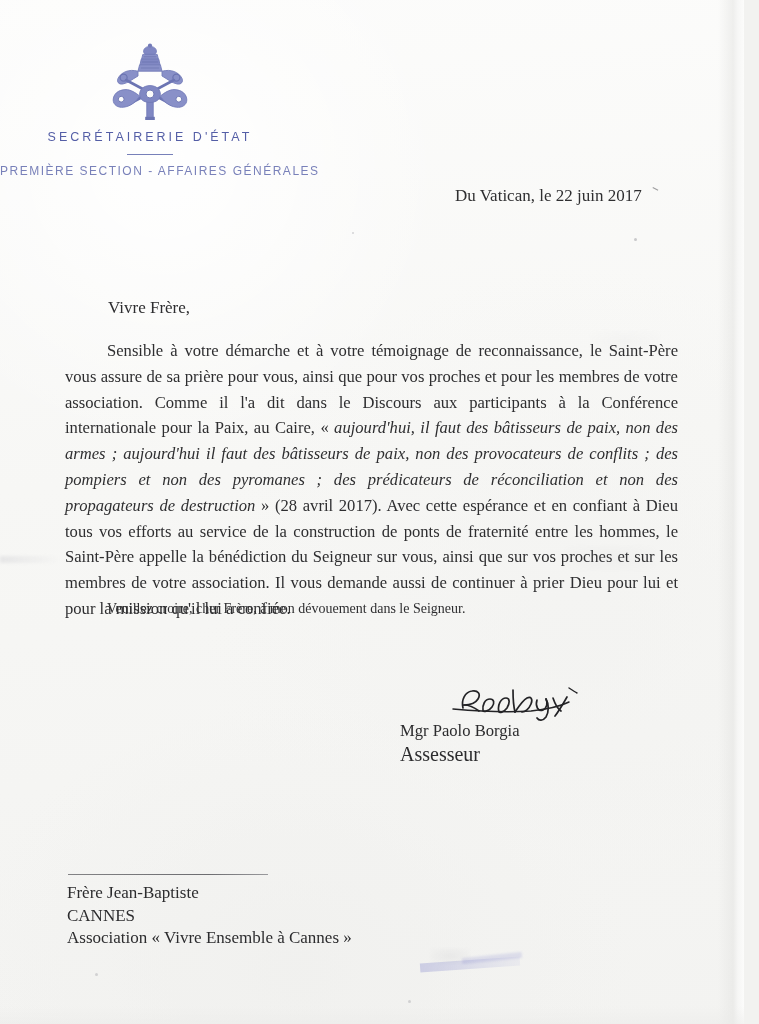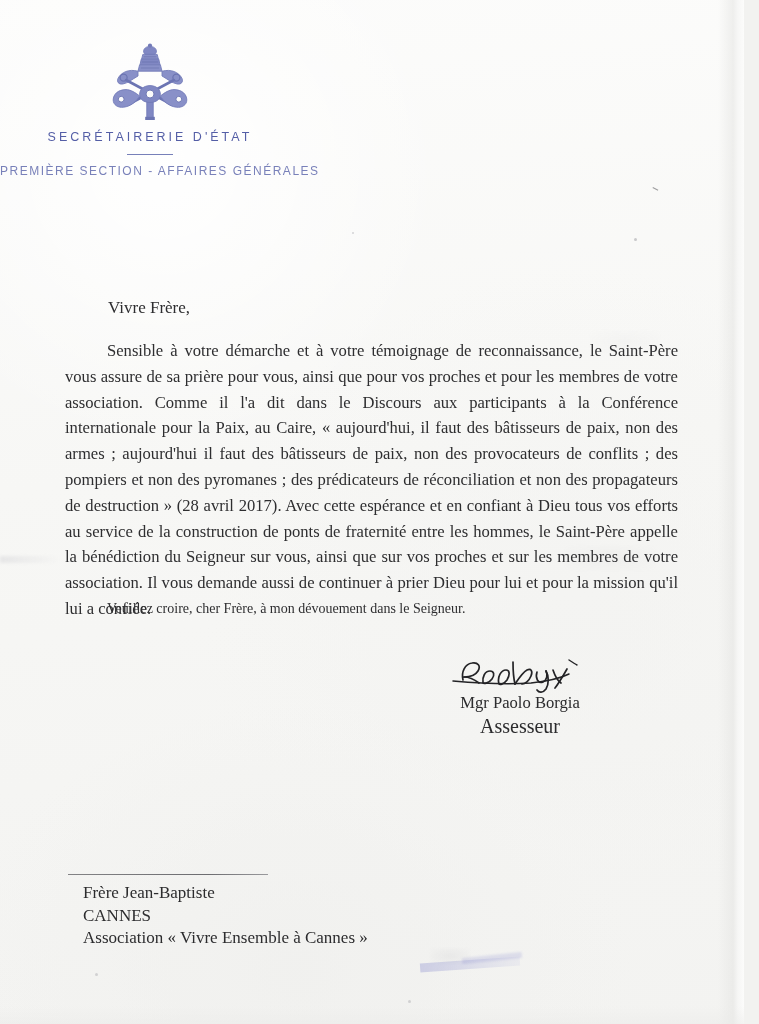--- a/index.html
+++ b/index.html
@@ -110,37 +110,37 @@
     color: #2e2e30;
     text-align: justify;
     text-justify: inter-word;
   }
   .body p {
     margin: 0 0 2px 0;
     text-indent: 42px;
   }
   .body p.p-quote-holder { text-indent: 42px; }
   .body .q {
+    font-style: italic;
   }
   .closing {
     position: absolute;
     left: 65px; top: 596px;
     width: 613px;
     font-size: 14px;
     line-height: 25.8px;
     color: #2e2e30;
     text-indent: 42px;
   }
 
   
   .sig-block {
     position: absolute;
-    left: 400px; top: 650px;
+    left: 400px; top: 678px;
     width: 240px;
-    text-align: center;
   }
   .sig-mark {
     display: block;
     margin: 0 auto;
     width: 150px;
     height: 46px;
   }
   .sig-name {
     font-size: 16.6px;
     color: #2c2c2e;
@@ -160,21 +160,20 @@
     width: 200px; height: 1.4px;
     background: linear-gradient(to right, #6f6f72 0%, #55555a 70%, #8a8a8e 100%);
     opacity: 0.85;
   }
   .addressee {
     position: absolute;
     left: 67px; top: 882px;
     font-size: 17px;
     line-height: 22.5px;
     color: #2c2c2e;
-    margin-left: 16px;
   }
   .addressee div { white-space: nowrap; }
 
   
   .artifact {
     position: absolute;
     pointer-events: none;
     opacity: 0.20;
   }
   .art-bleed-1 {
@@ -262,20 +261,21 @@
 
         <rect x="56" y="78" width="8" height="20" fill="#5f69b4"></rect>
         <rect x="54" y="96" width="12" height="4" fill="#46519f" stroke="none"></rect>
       </g>
     </svg>
     <div class="lh-title">SECRÉTAIRERIE D'ÉTAT</div>
     <div class="lh-rule"></div>
     <div class="lh-sub">PREMIÈRE SECTION - AFFAIRES GÉNÉRALES</div>
   </div>
 
+  <div class="date-line">Du Vatican, le 22 juin 2017</div>
   <div class="date-tick"></div>
 
   <div class="salutation">Vivre Frère,</div>
 
   <div class="body">
     <p class="p-quote-holder"><span>Sensible à votre démarche et à votre témoignage de reconnaissance, le Saint-Père vous assure de sa prière pour vous, ainsi que pour vos proches et pour les membres de votre association. Comme il l'a dit dans le Discours aux participants à la Conférence internationale pour la Paix, au Caire, « </span><span class="q">aujourd'hui, il faut des bâtisseurs de paix, non des armes ; aujourd'hui il faut des bâtisseurs de paix, non des provocateurs de conflits ; des pompiers et non des pyromanes ; des prédicateurs de réconciliation et non des propagateurs de destruction</span><span> » (28 avril 2017). Avec cette espérance et en confiant à Dieu tous vos efforts au service de la construction de ponts de fraternité entre les hommes, le Saint-Père appelle la bénédiction du Seigneur sur vous, ainsi que sur vos proches et sur les membres de votre association. Il vous demande aussi de continuer à prier Dieu pour lui et pour la mission qu'il lui a confiée.</span></p>
   </div>
 
   <div class="closing">Veuillez croire, cher Frère, à mon dévouement dans le Seigneur.</div>
 

